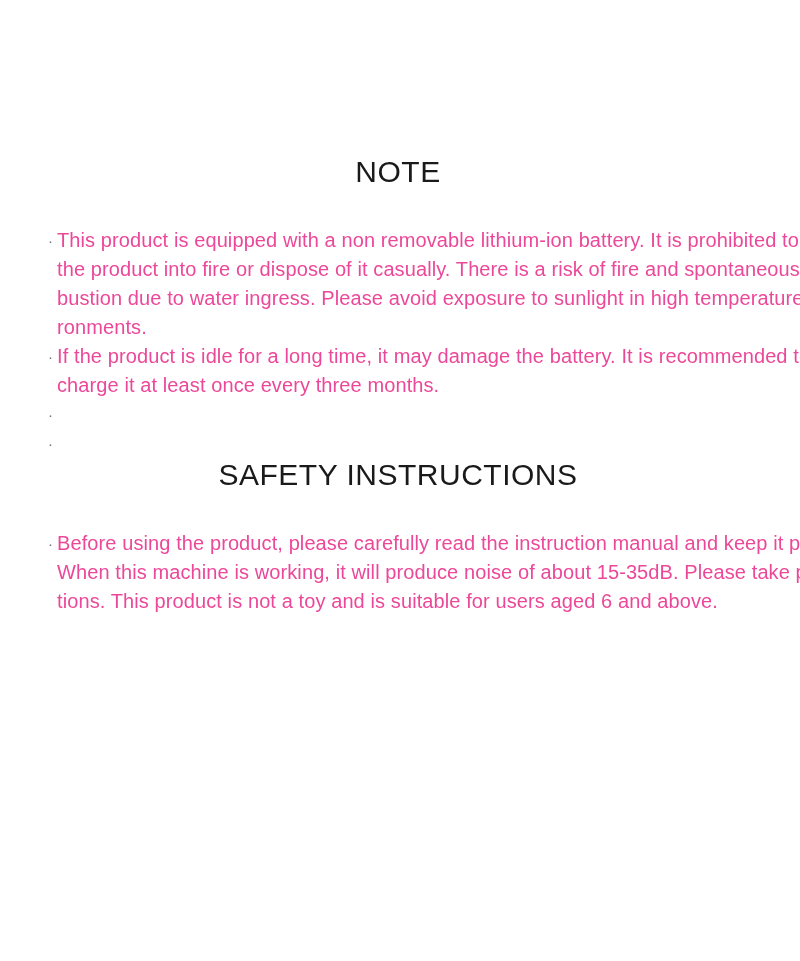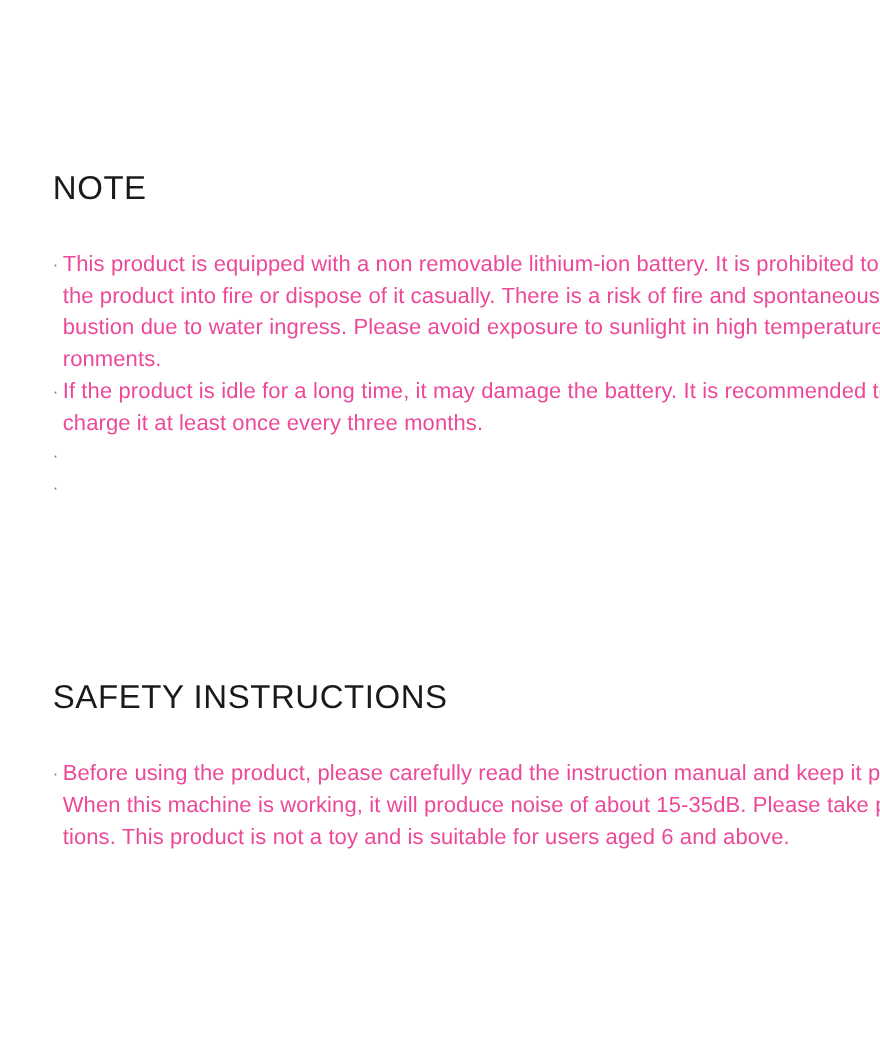--- a/index.html
+++ b/index.html
@@ -13,26 +13,26 @@
     font-family: "Liberation Sans", sans-serif;
     padding: 155px 52px 0 48px;
   }
   .section-title {
     margin: 0;
     font-size: 30px;
     line-height: 34px;
     font-weight: 400;
     letter-spacing: 0.5px;
     color: #1a1a1a;
+    text-align: center;
   }
   .bullet-list {
     margin-top: 37px;
   }
   .section-safety .section-title {
-    margin-top: 160px;
   }
   .item {
     display: flex;
     align-items: flex-start;
   }
   .bullet {
     flex: 0 0 9px;
     width: 9px;
     font-size: 15px;
     line-height: 29px;

